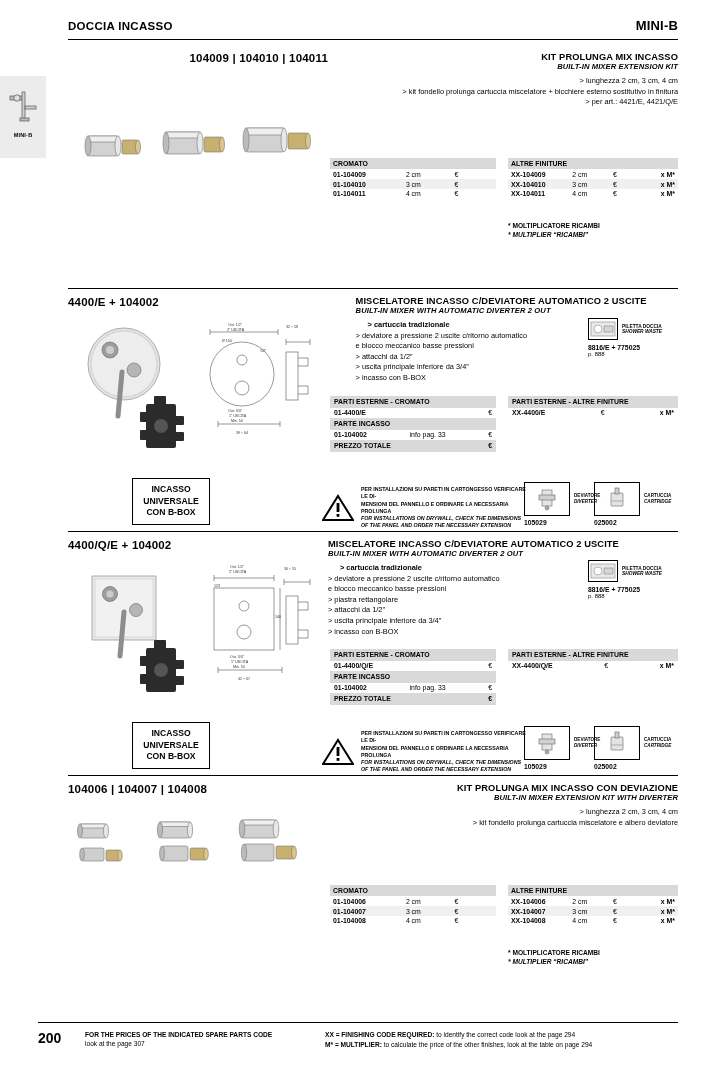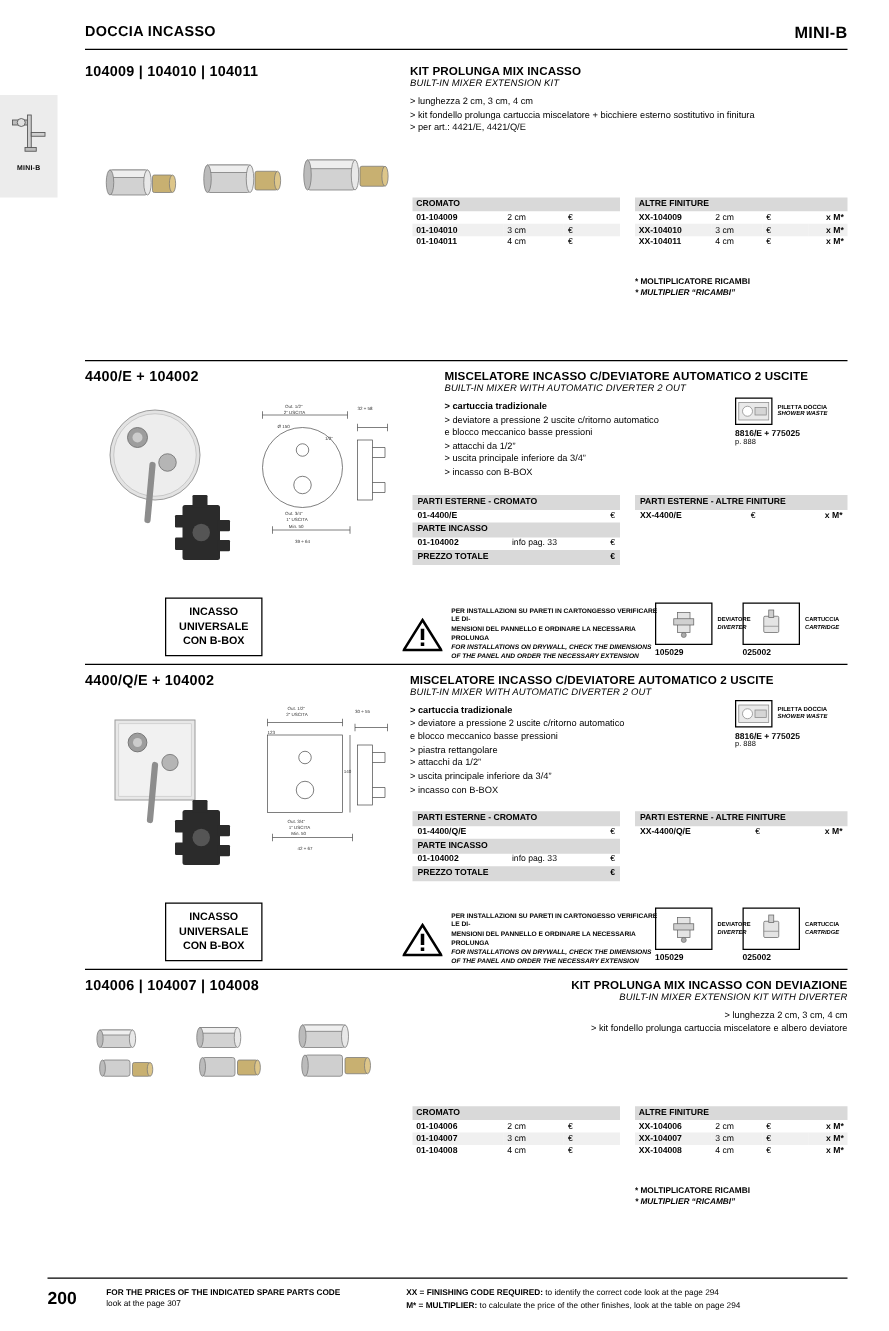--- a/index.html
+++ b/index.html
@@ -34,24 +34,24 @@
     position:absolute; left:0; top:56px; width:46px; text-align:center;
     font-size:5.5px; font-weight:bold; letter-spacing:.2px;
   }
 
   
   .section { position:absolute; left:68px; width:610px; }
   .sec-rule { position:absolute; left:68px; width:610px; border-top:1px solid #000; }
 
   .code-title { font-size:11.5px; font-weight:bold; letter-spacing:.2px; }
   .ttl { font-size:9.3px; font-weight:bold; letter-spacing:.1px; }
-  .ttl-it { font-size:7.6px; font-weight:normal; font-style:italic; letter-spacing:.1px; }
+  .ttl-it { font-size:7.6px; font-weight:bold; font-style:italic; letter-spacing:.1px; }
   .bullets { margin-top:5px; }
   .bullets div { font-size:7.4px; line-height:10.6px; }
-  .bullets div.b { font-weight:bold; }
+  .bullets div.b { font-weight:bold;margin-left:12px; }
 
   
   .ptable { width:100%; border-collapse:collapse; }
   .ptable td { font-size:6.9px; padding:1.4px 3px; }
   .ptable tr.hd td { background:#d9d9d9; font-weight:bold; font-size:6.9px; padding:2.2px 3px; }
   .ptable tr.alt td { background:#f0f0f0; }
   .ptable .c-code { width:36%; font-weight:bold; }
   .ptable .c-len  { width:24%; }
   .ptable .c-eur  { width:22%; }
   .ptable .c-mul  { width:18%; text-align:right; font-weight:bold; }
@@ -114,21 +114,21 @@
         <rect x="2" y="6" width="13" height="4" fill="#bdbdbd" stroke="#555" stroke-width="0.7"></rect>
         <rect x="14" y="2" width="3" height="28" fill="#cfcfcf" stroke="#555" stroke-width="0.7"></rect>
         <rect x="17" y="16" width="11" height="3" fill="#cfcfcf" stroke="#555" stroke-width="0.7"></rect>
         <circle cx="9" cy="8" r="3.2" fill="#e0e0e0" stroke="#555" stroke-width="0.7"></circle>
         <rect x="12" y="28" width="9" height="3" fill="#bdbdbd" stroke="#555" stroke-width="0.7"></rect>
       </svg>
     </div>
     <div class="side-tab-label">MINI-B</div>
   </div>
 
-  <div class="section" style="top:52px;">
+  <div class="section" style="top:52px;text-align:right;">
     <div style="position:relative;height:0;"></div>
     <div style="display:flex;">
       <div style="width:260px;">
         <div class="code-title">104009 | 104010 | 104011</div>
       </div>
       <div style="width:350px;">
         <div class="ttl">KIT PROLUNGA MIX INCASSO</div>
         <div class="ttl-it">BUILT-IN MIXER EXTENSION KIT</div>
         <div class="bullets">
           <div>&gt; lunghezza 2 cm, 3 cm, 4 cm</div>

